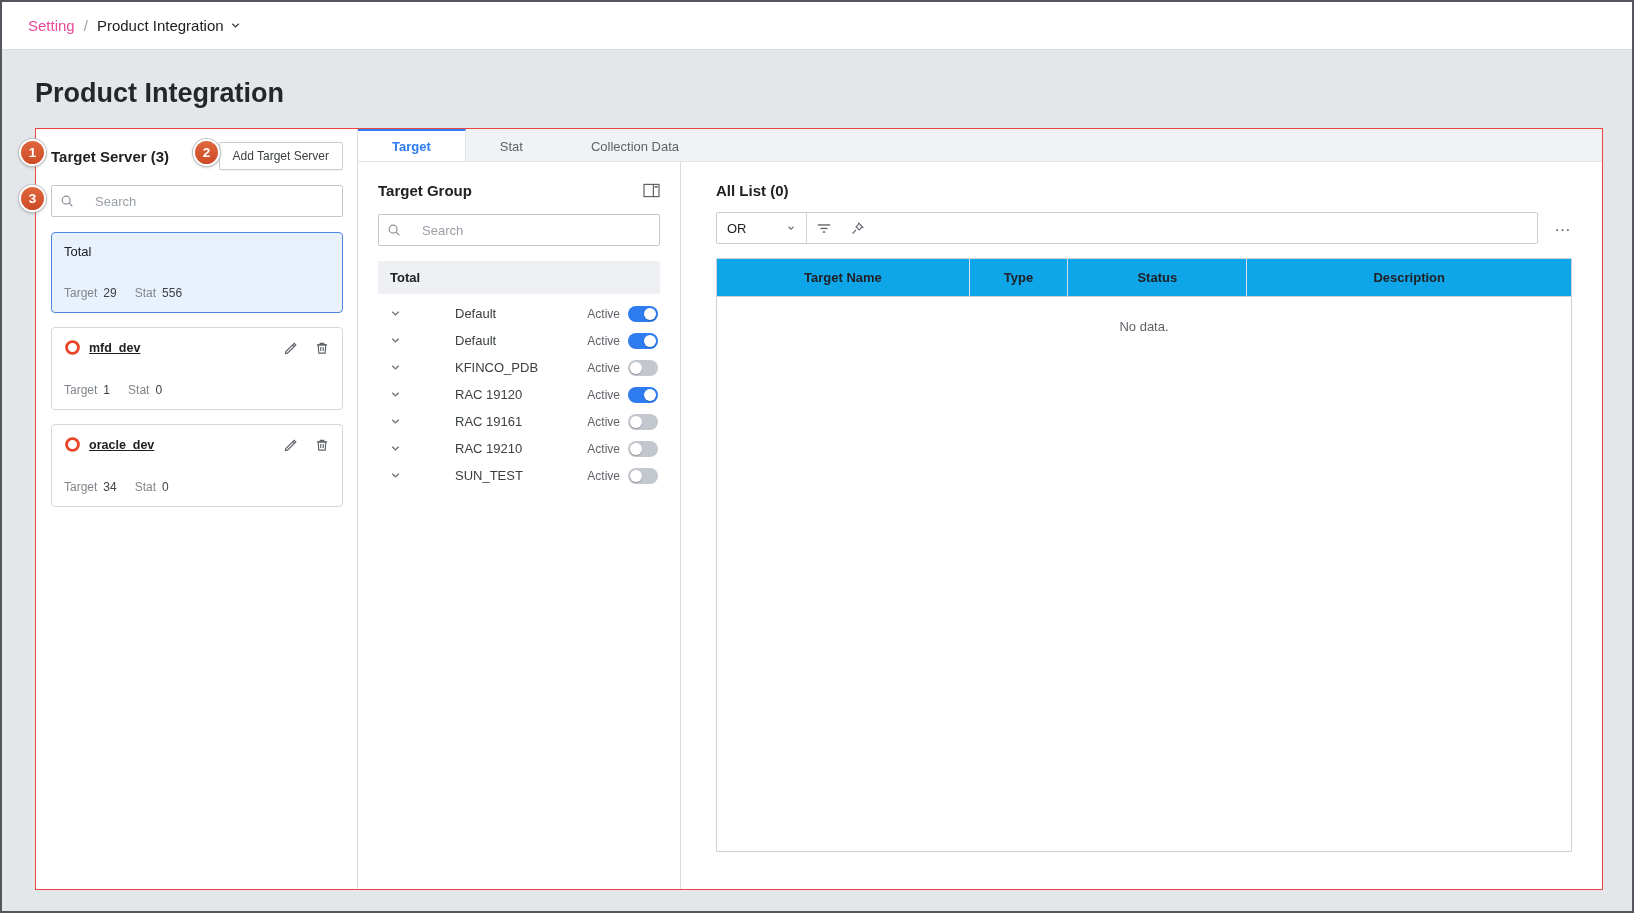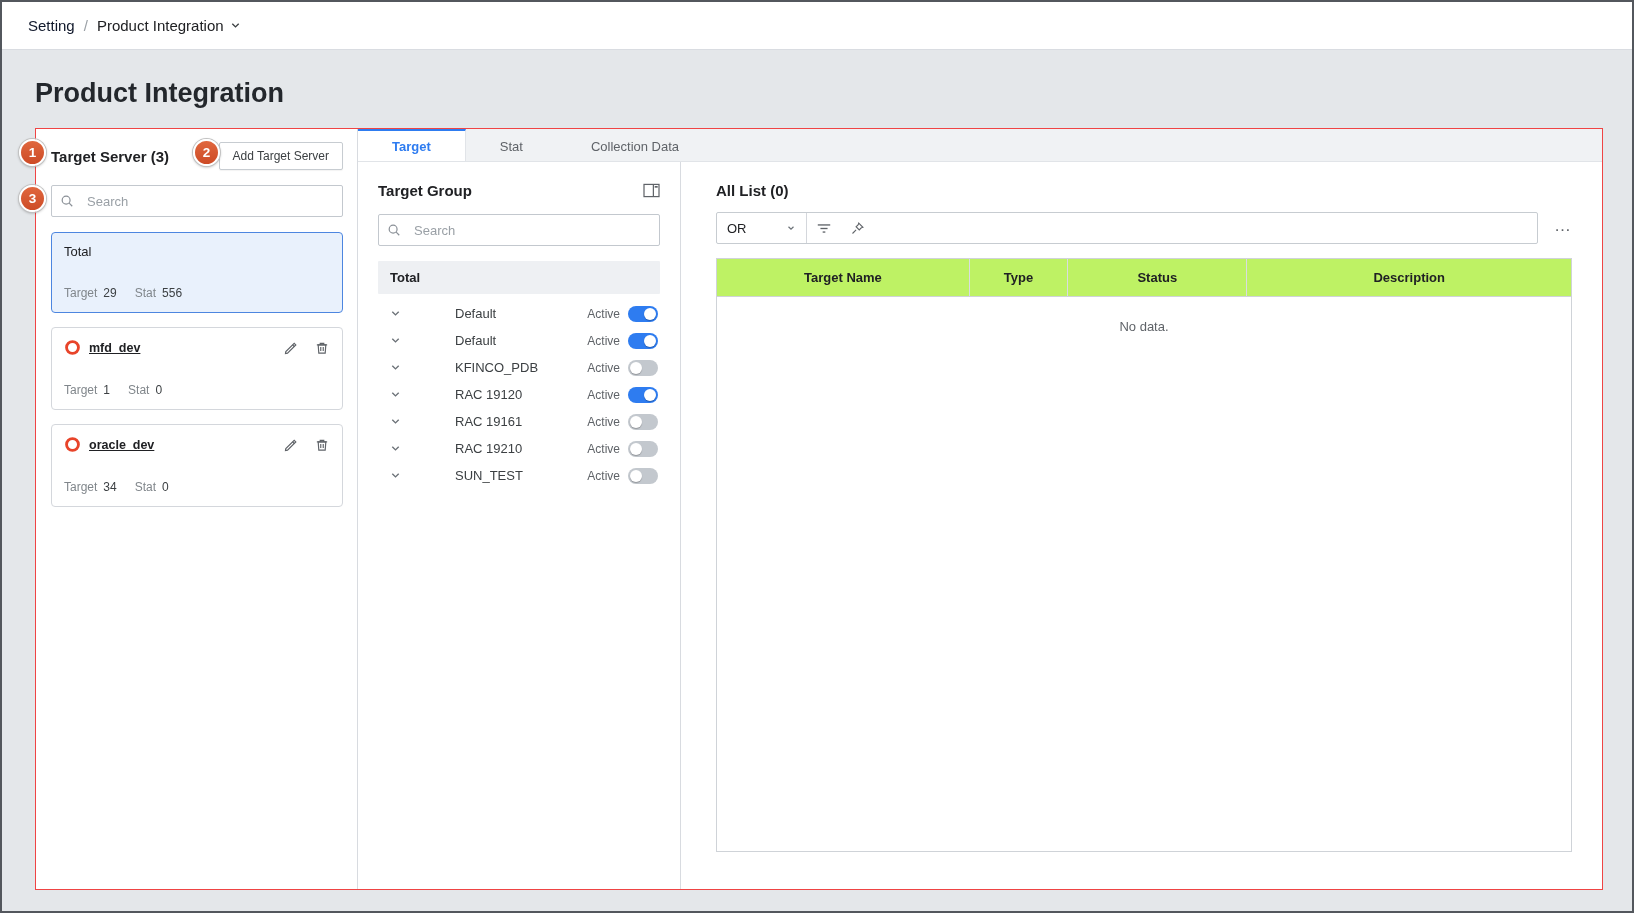--- a/index.html
+++ b/index.html
@@ -16,21 +16,21 @@
     border: 2px solid #53575d;
     background: #e4e7ea;
   }
   
   .topbar {
     position: absolute; left: 0; top: 0; right: 0; height: 48px;
     background: #fff; border-bottom: 1px solid #d9dce1;
     display: flex; align-items: center; padding-left: 26px; gap: 9px;
     font-size: 15px;
   }
-  .bc-link { color: #0f172a; cursor: pointer; }
+  .bc-link { color: #ec4899; cursor: pointer; }
   .bc-sep { color: #9aa0a6; }
   .bc-current { color: #202124; font-weight: 500; display: flex; align-items: center; gap: 6px; cursor: pointer; }
   
   .page-title {
     position: absolute; left: 33px; top: 76px;
     font-size: 27px; font-weight: 700; color: #23272c;
   }
   
   .main {
     position: absolute; left: 33px; top: 126px; width: 1568px; height: 762px;
@@ -42,21 +42,21 @@
   .lc-header { display: flex; align-items: center; padding: 13px 14px 9px 15px; }
   .lc-title { font-size: 15px; font-weight: 700; }
   .add-btn {
     margin-left: auto; background: #fff; border: 1px solid #c7ccd1; border-radius: 2px;
     font-size: 12px; color: #3c4043; padding: 6px 13px; cursor: pointer;
     box-shadow: 0 1px 1px rgba(0,0,0,.05);
     font-family: inherit;
   }
   .searchbox {
     display: flex; align-items: center; height: 32px;
-    border: 1px solid #c3c8ce; border-radius: 2px; background: #fff; padding: 0 8px; gap: 13px;
+    border: 1px solid #c3c8ce; border-radius: 2px; background: #fff; padding: 0 8px; gap: 21px;
   }
   .left-col .searchbox { margin: 6px 14px 15px 15px; }
   .searchbox input {
     border: none; outline: none; flex: 1; font-size: 13px; color: #3c4043;
     font-family: inherit; background: transparent; min-width: 0;
   }
   .searchbox input::placeholder { color: #9aa0a6; }
   .card {
     margin: 0 14px 14px 15px; border: 1px solid #d4d7dc; border-radius: 4px;
     padding: 11px 12px 12px; cursor: pointer; background: #fff;
@@ -132,21 +132,21 @@
   .more-btn {
     margin-left: 16px; color: #5f6368; font-size: 17px; letter-spacing: 1px;
     cursor: pointer; line-height: 1; padding-bottom: 6px;
   }
   .data-table {
     margin-top: 14px; border: 1px solid #cfd3d8; height: 594px;
     display: flex; flex-direction: column;
   }
   .thead {
     display: grid; grid-template-columns: 29.5% 11.5% 21% 38%;
-    background: #bef264; border-bottom: 1px solid #cfd3d8; height: 38px;
+    background: #0ea5e9; border-bottom: 1px solid #cfd3d8; height: 38px;
   }
   .th {
     display: flex; align-items: center; justify-content: center;
     font-size: 13px; font-weight: 700; color: #202124;
   }
   .th + .th { border-left: 1px solid #d9dce0; }
   .tbody { flex: 1; position: relative; background: #fff; }
   .no-data { text-align: center; margin-top: 22px; font-size: 13px; color: #5f6368; }
   
   .num-badge {

